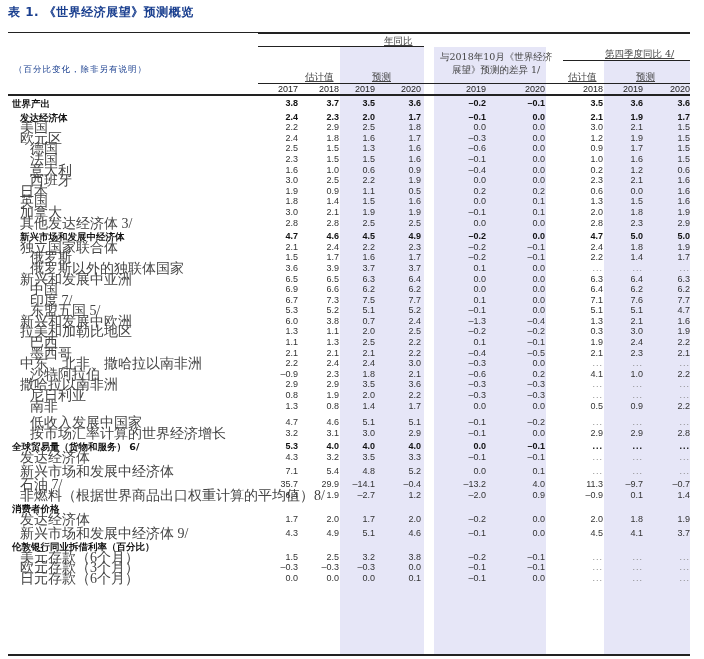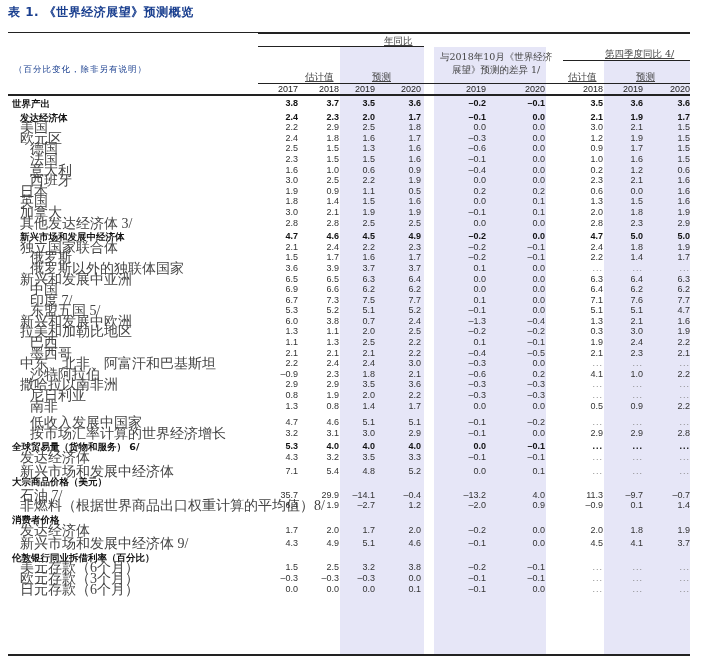--- a/index.html
+++ b/index.html
@@ -345,21 +345,21 @@
       <span class="v c1">2.1</span>
       <span class="v c2">2.1</span>
       <span class="v c3">2.2</span>
       <span class="v c4">–0.4</span>
       <span class="v c5">–0.5</span>
       <span class="v c6">2.1</span>
       <span class="v c7">2.3</span>
       <span class="v c8">2.1</span>
     </div>
     <div class="row l1">
-      <span class="lbl">中东、北非、阿富汗和巴基斯坦</span>
+      <span class="lbl">中东、北非、撒哈拉以南非洲</span>
       <span class="v c0">2.2</span>
       <span class="v c1">2.4</span>
       <span class="v c2">2.4</span>
       <span class="v c3">3.0</span>
       <span class="v c4">–0.3</span>
       <span class="v c5">0.0</span>
       <span class="v c6 ellipsis">...</span>
       <span class="v c7 ellipsis">...</span>
       <span class="v c8 ellipsis">...</span>
     </div>
@@ -476,32 +476,20 @@
       <span class="v c0">7.1</span>
       <span class="v c1">5.4</span>
       <span class="v c2">4.8</span>
       <span class="v c3">5.2</span>
       <span class="v c4">0.0</span>
       <span class="v c5">0.1</span>
       <span class="v c6 ellipsis">...</span>
       <span class="v c7 ellipsis">...</span>
       <span class="v c8 ellipsis">...</span>
     </div>
-    <div class="row bold">
-      <span class="lbl">大宗商品价格（美元）</span>
-      <span class="v c0"></span>
-      <span class="v c1"></span>
-      <span class="v c2"></span>
-      <span class="v c3"></span>
-      <span class="v c4"></span>
-      <span class="v c5"></span>
-      <span class="v c6"></span>
-      <span class="v c7"></span>
-      <span class="v c8"></span>
-    </div>
     <div class="row l1" style="margin-top: 3px;">
       <span class="lbl">石油 7/</span>
       <span class="v c0">35.7</span>
       <span class="v c1">29.9</span>
       <span class="v c2">–14.1</span>
       <span class="v c3">–0.4</span>
       <span class="v c4">–13.2</span>
       <span class="v c5">4.0</span>
       <span class="v c6">11.3</span>
       <span class="v c7">–9.7</span>

